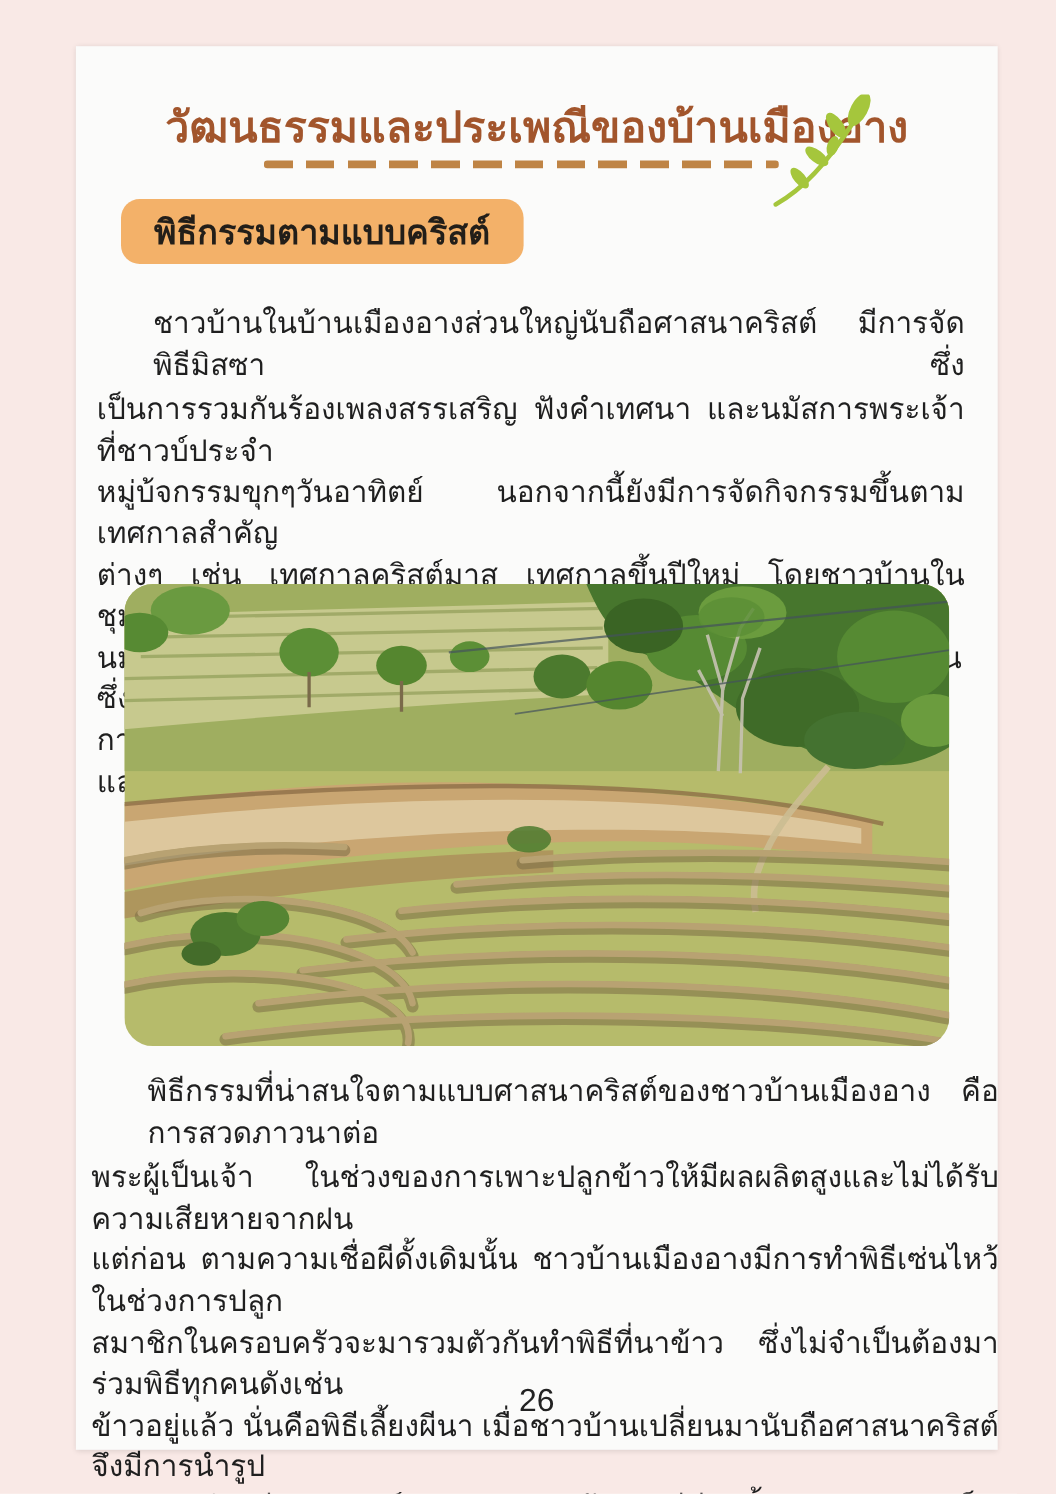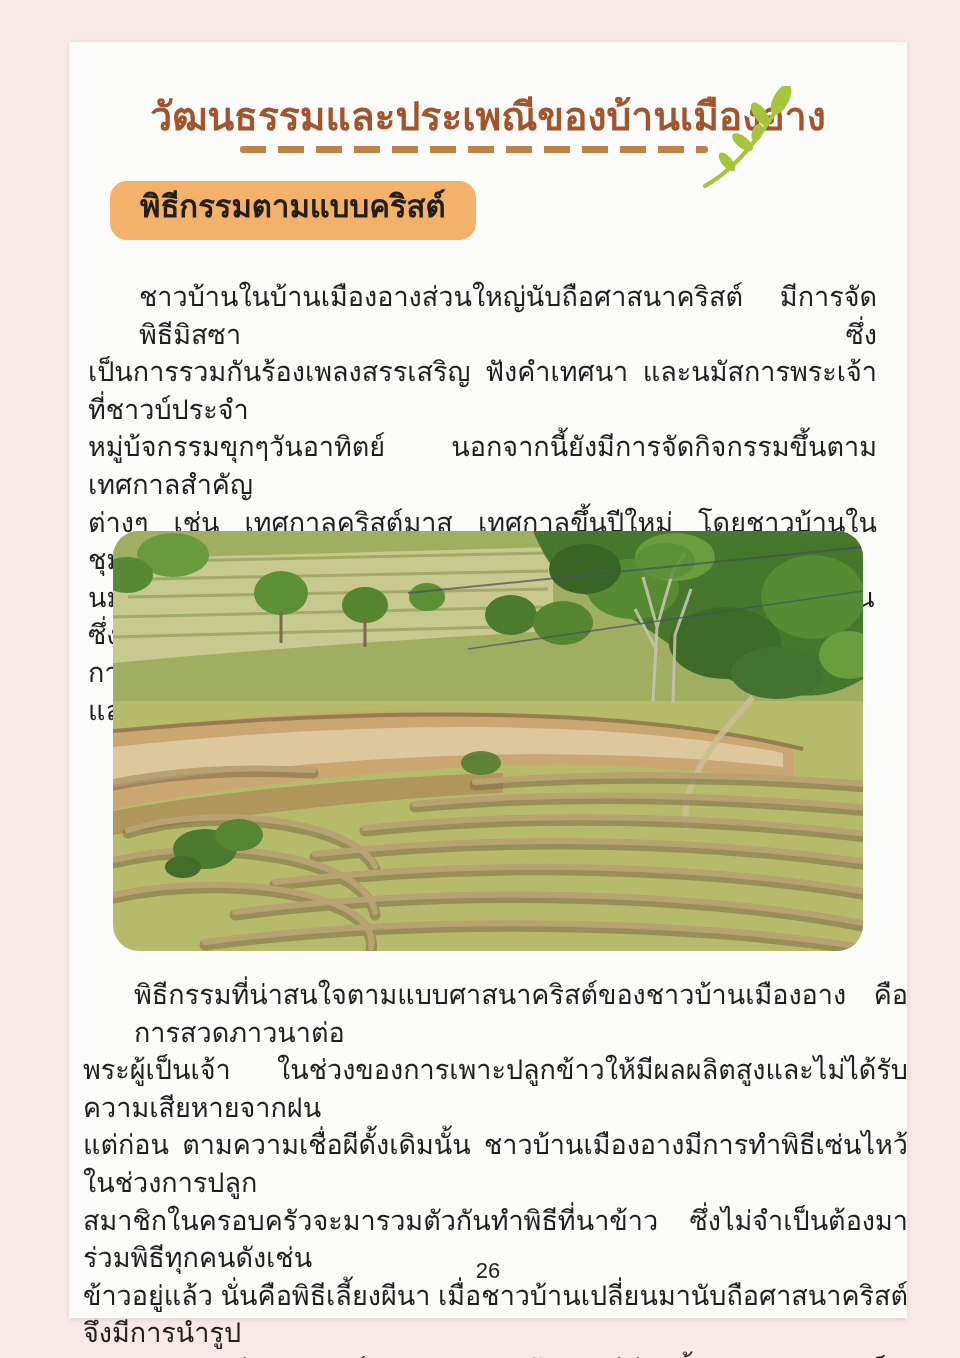--- a/index.html
+++ b/index.html
@@ -23,38 +23,38 @@
     width:468px; height:7px;
     background:repeating-linear-gradient(to right, #bf8445 0 26px, transparent 26px 38px);
     border-radius:3px;
   }
   .leaf-decoration {
     position:absolute; left:626px; top:44px; width:118px; height:104px;
   }
   .section-badge {
     position:absolute; left:41px; top:139px; height:59px;
     background:#f3b169; border-radius:17px;
-    display:inline-flex; padding:0 30px;
+    display:inline-flex; align-items:center; padding:0 30px;
     color:#221e19; font-size:31px; font-weight:bold;
   }
   .para {
     position:absolute; color:#1f1f1f; font-size:27px; line-height:37.6px;
   }
   .para-1 { left:19px; top:237px; width:789px; }
   .para-2 { left:14px; top:935px; width:825px; }
   .t-line { text-align:justify; text-align-last:justify; white-space:normal; }
-  .t-line.first { padding-left:51px; }
+  .t-line.first { padding-left:51px;font-family:Liberation Mono, monospace; }
   .photo {
     position:absolute; left:44px; top:489px; width:750px; height:420px;
     border-radius:26px; overflow:hidden;
   }
   .photo svg { display:block; width:100%; height:100%; }
   .page-number {
     position:absolute; top:1216px; left:0; width:100%;
-    text-align:center; color:#222222; font-size:22px;
+    text-align:center; color:#222222; font-size:29px;
   }
 </style>
 </head>
 <body>
 
 <div class="card">
 
   <h1 class="page-title">วัฒนธรรมและประเพณีของบ้านเมืองอาง</h1>
   <div class="title-underline"></div>
 

